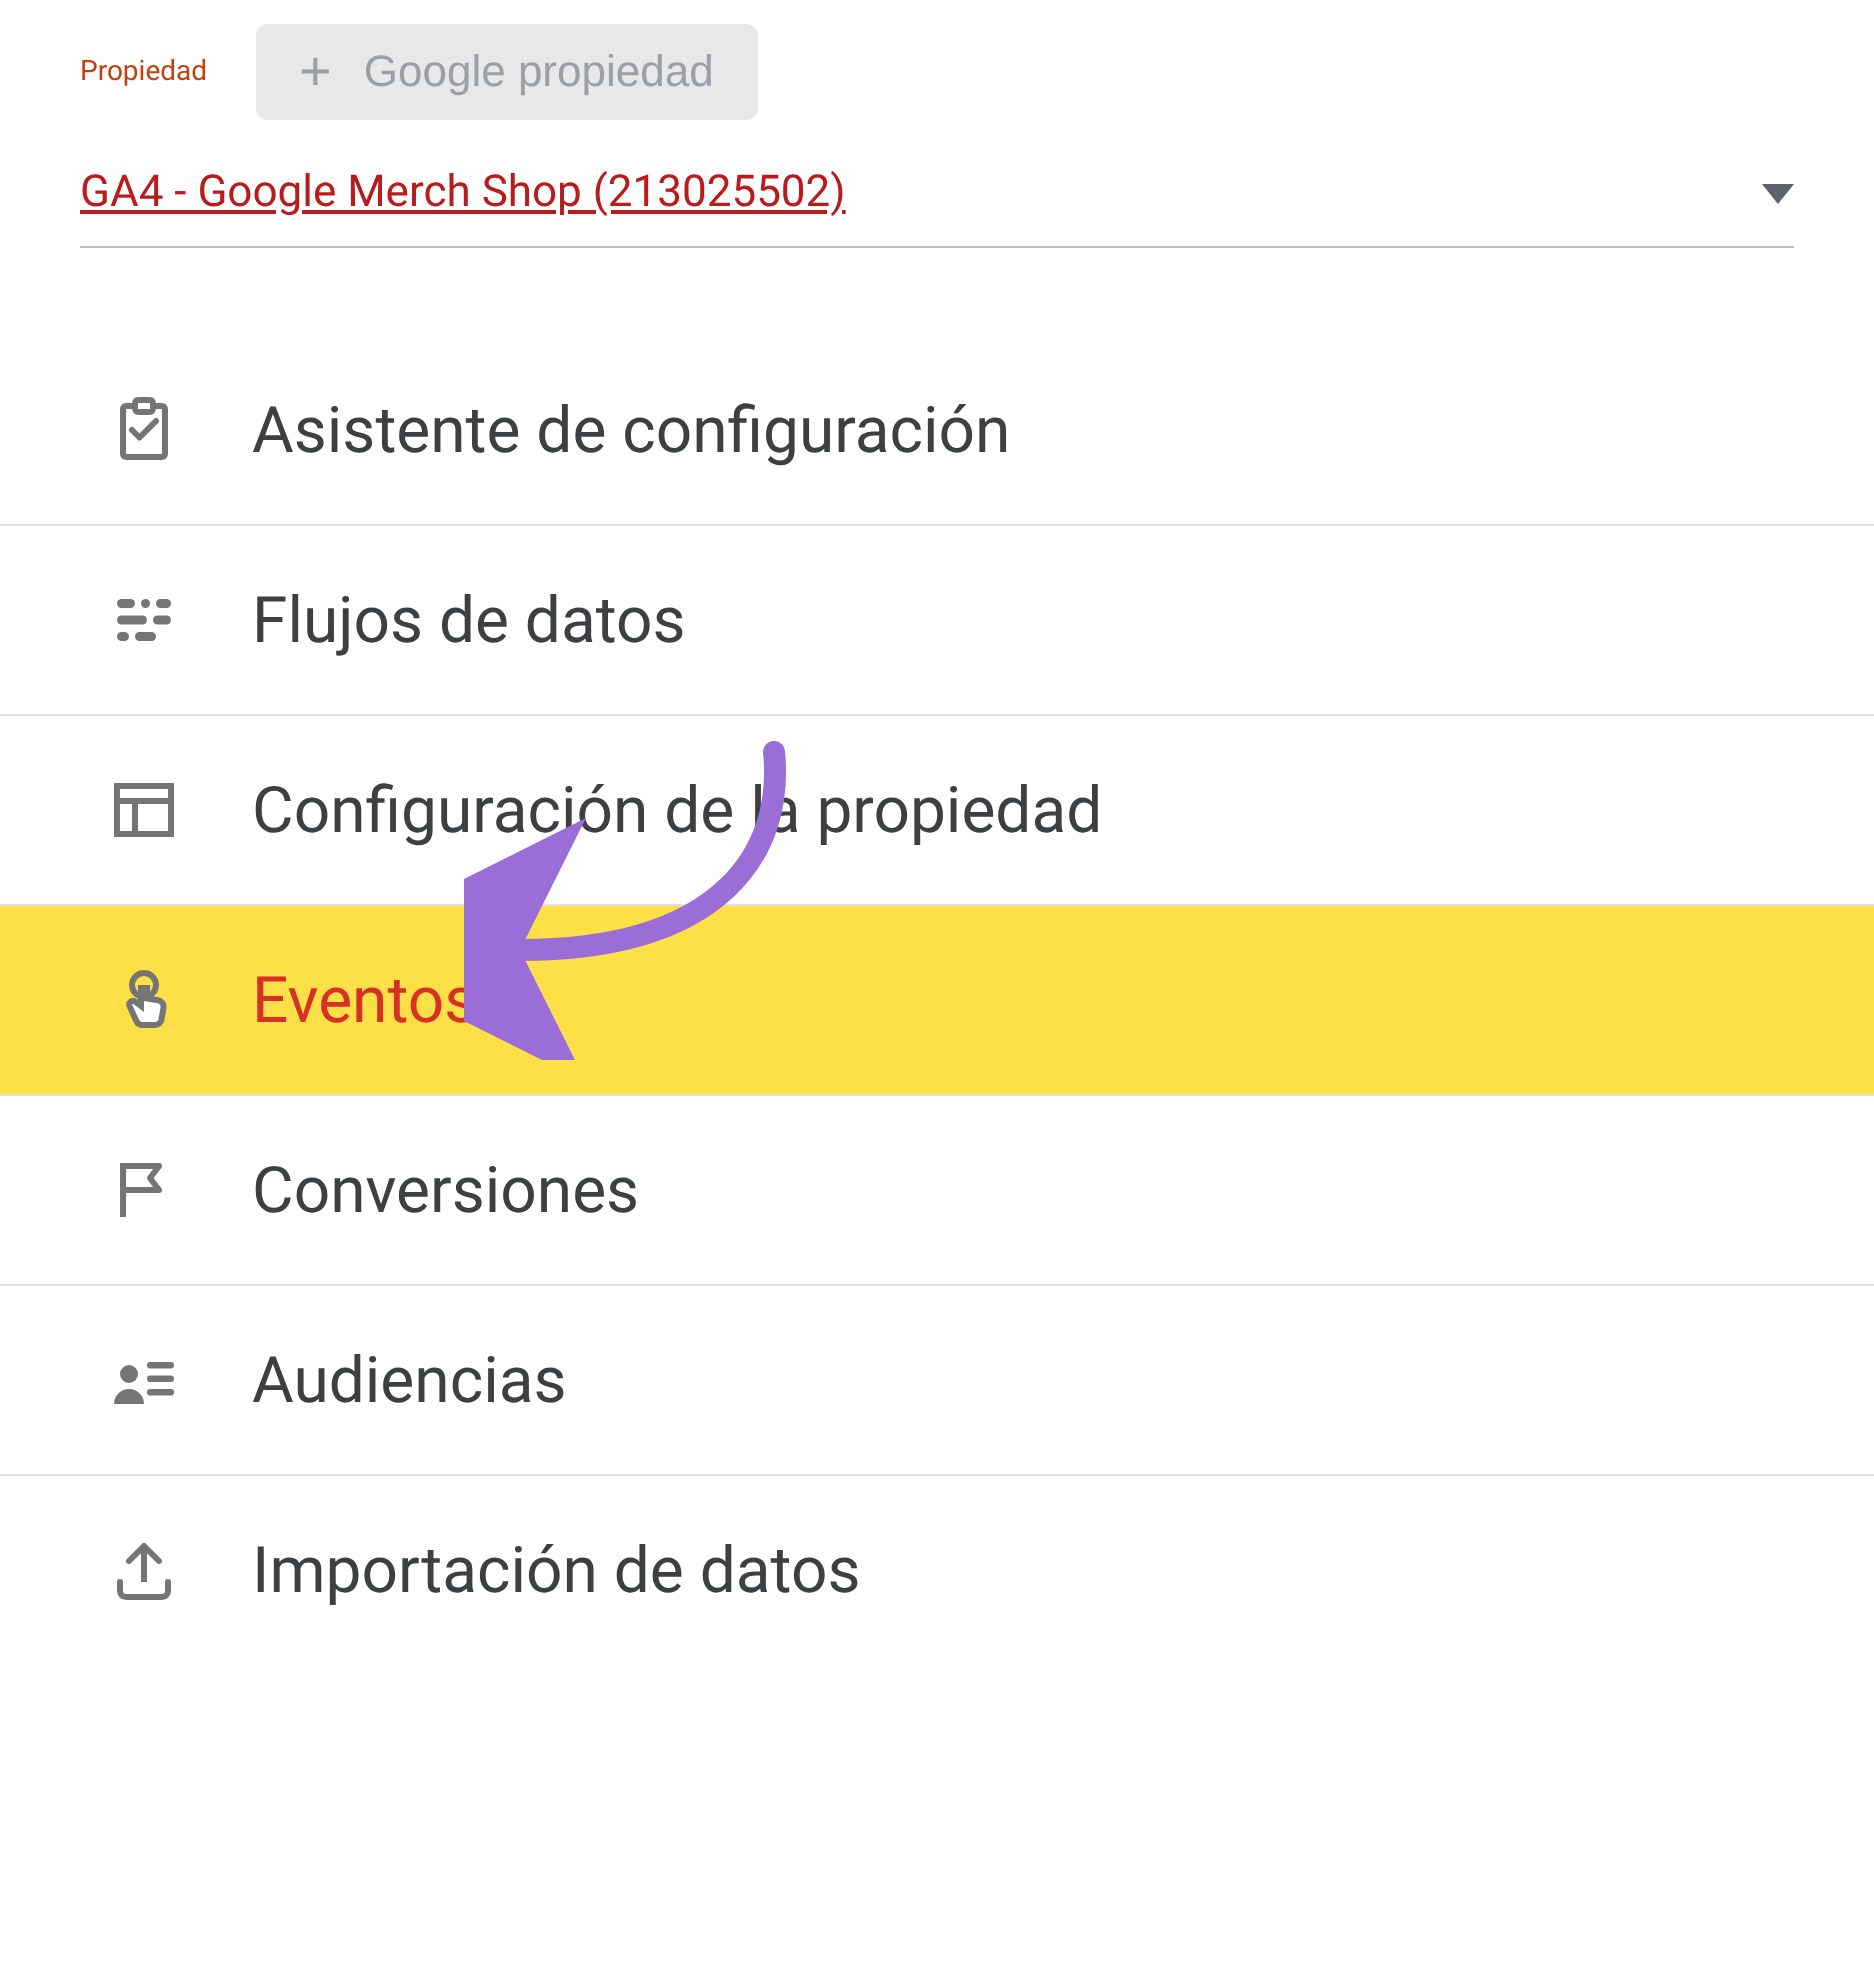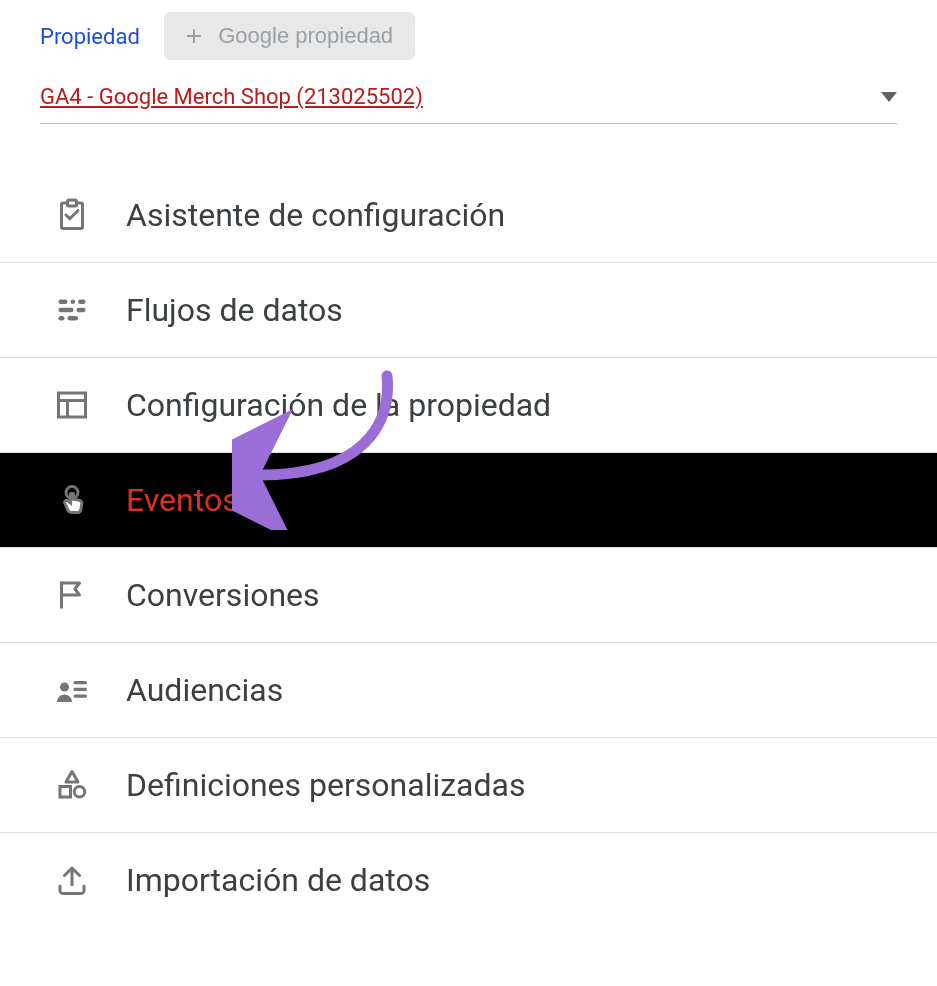--- a/index.html
+++ b/index.html
@@ -15,22 +15,22 @@
       position: relative;
       padding-top: 12px;
     }
     .header-row {
       display: flex;
       align-items: center;
       padding: 0 40px 20px 40px;
       gap: 24px;
     }
     .header-label {
-      font-size: 22px;
-      color: #1d4ed8;
+      font-size: 14px;
+      color: #c2410c;
     }
     .create-button {
       display: flex;
       align-items: center;
       gap: 16px;
       background: #e8e8e8;
       border: none;
       border-radius: 6px;
       padding: 10px 22px;
       cursor: pointer;
@@ -71,21 +71,21 @@
     }
     .menu-item {
       display: flex;
       align-items: center;
       padding: 28px 40px 28px 54px;
       border-bottom: 1px solid #e0e0e0;
       cursor: pointer;
       gap: 36px;
     }
     .menu-item.active {
-      background: #000000;
+      background: #fde047;
       text-align: center;
     }
     .menu-item .icon-slot {
       width: 36px;
       height: 36px;
       display: flex;
       align-items: center;
       justify-content: center;
       flex-shrink: 0;
     }
@@ -198,30 +198,20 @@
         <circle cx="7" cy="10" r="3"></circle>
         <path d="M2 20 c0 -3 2.5 -5 5 -5 s5 2 5 5 Z"></path>
         <rect x="13" y="6" width="9" height="2.2" rx="1"></rect>
         <rect x="13" y="10.5" width="9" height="2.2" rx="1"></rect>
         <rect x="13" y="15" width="9" height="2.2" rx="1"></rect>
       </svg>
     </span>
     <span class="label">Audiencias</span>
   </div>
 
-  <div class="menu-item">
-    <span class="icon-slot">
-      <svg viewBox="0 0 24 24" fill="none" stroke="#757575" stroke-width="2">
-        <path d="M12 3 L16 10 H8 Z" stroke-linejoin="round"></path>
-        <rect x="4" y="13" width="7" height="7"></rect>
-        <circle cx="17" cy="16.5" r="3.5"></circle>
-      </svg>
-    </span>
-    <span class="label">Definiciones personalizadas</span>
-  </div>
 
 
   <div class="menu-item" style="border-bottom:none">
     <span class="icon-slot">
       <svg viewBox="0 0 24 24" fill="none" stroke="#757575" stroke-width="2">
         <path d="M12 16 V4"></path>
         <path d="M7 9 l5 -5 l5 5" stroke-linecap="round" stroke-linejoin="round"></path>
         <path d="M4 16 v3 c0 1 0.8 2 2 2 h12 c1.2 0 2 -1 2 -2 v-3" stroke-linecap="round"></path>
       </svg>
     </span>

